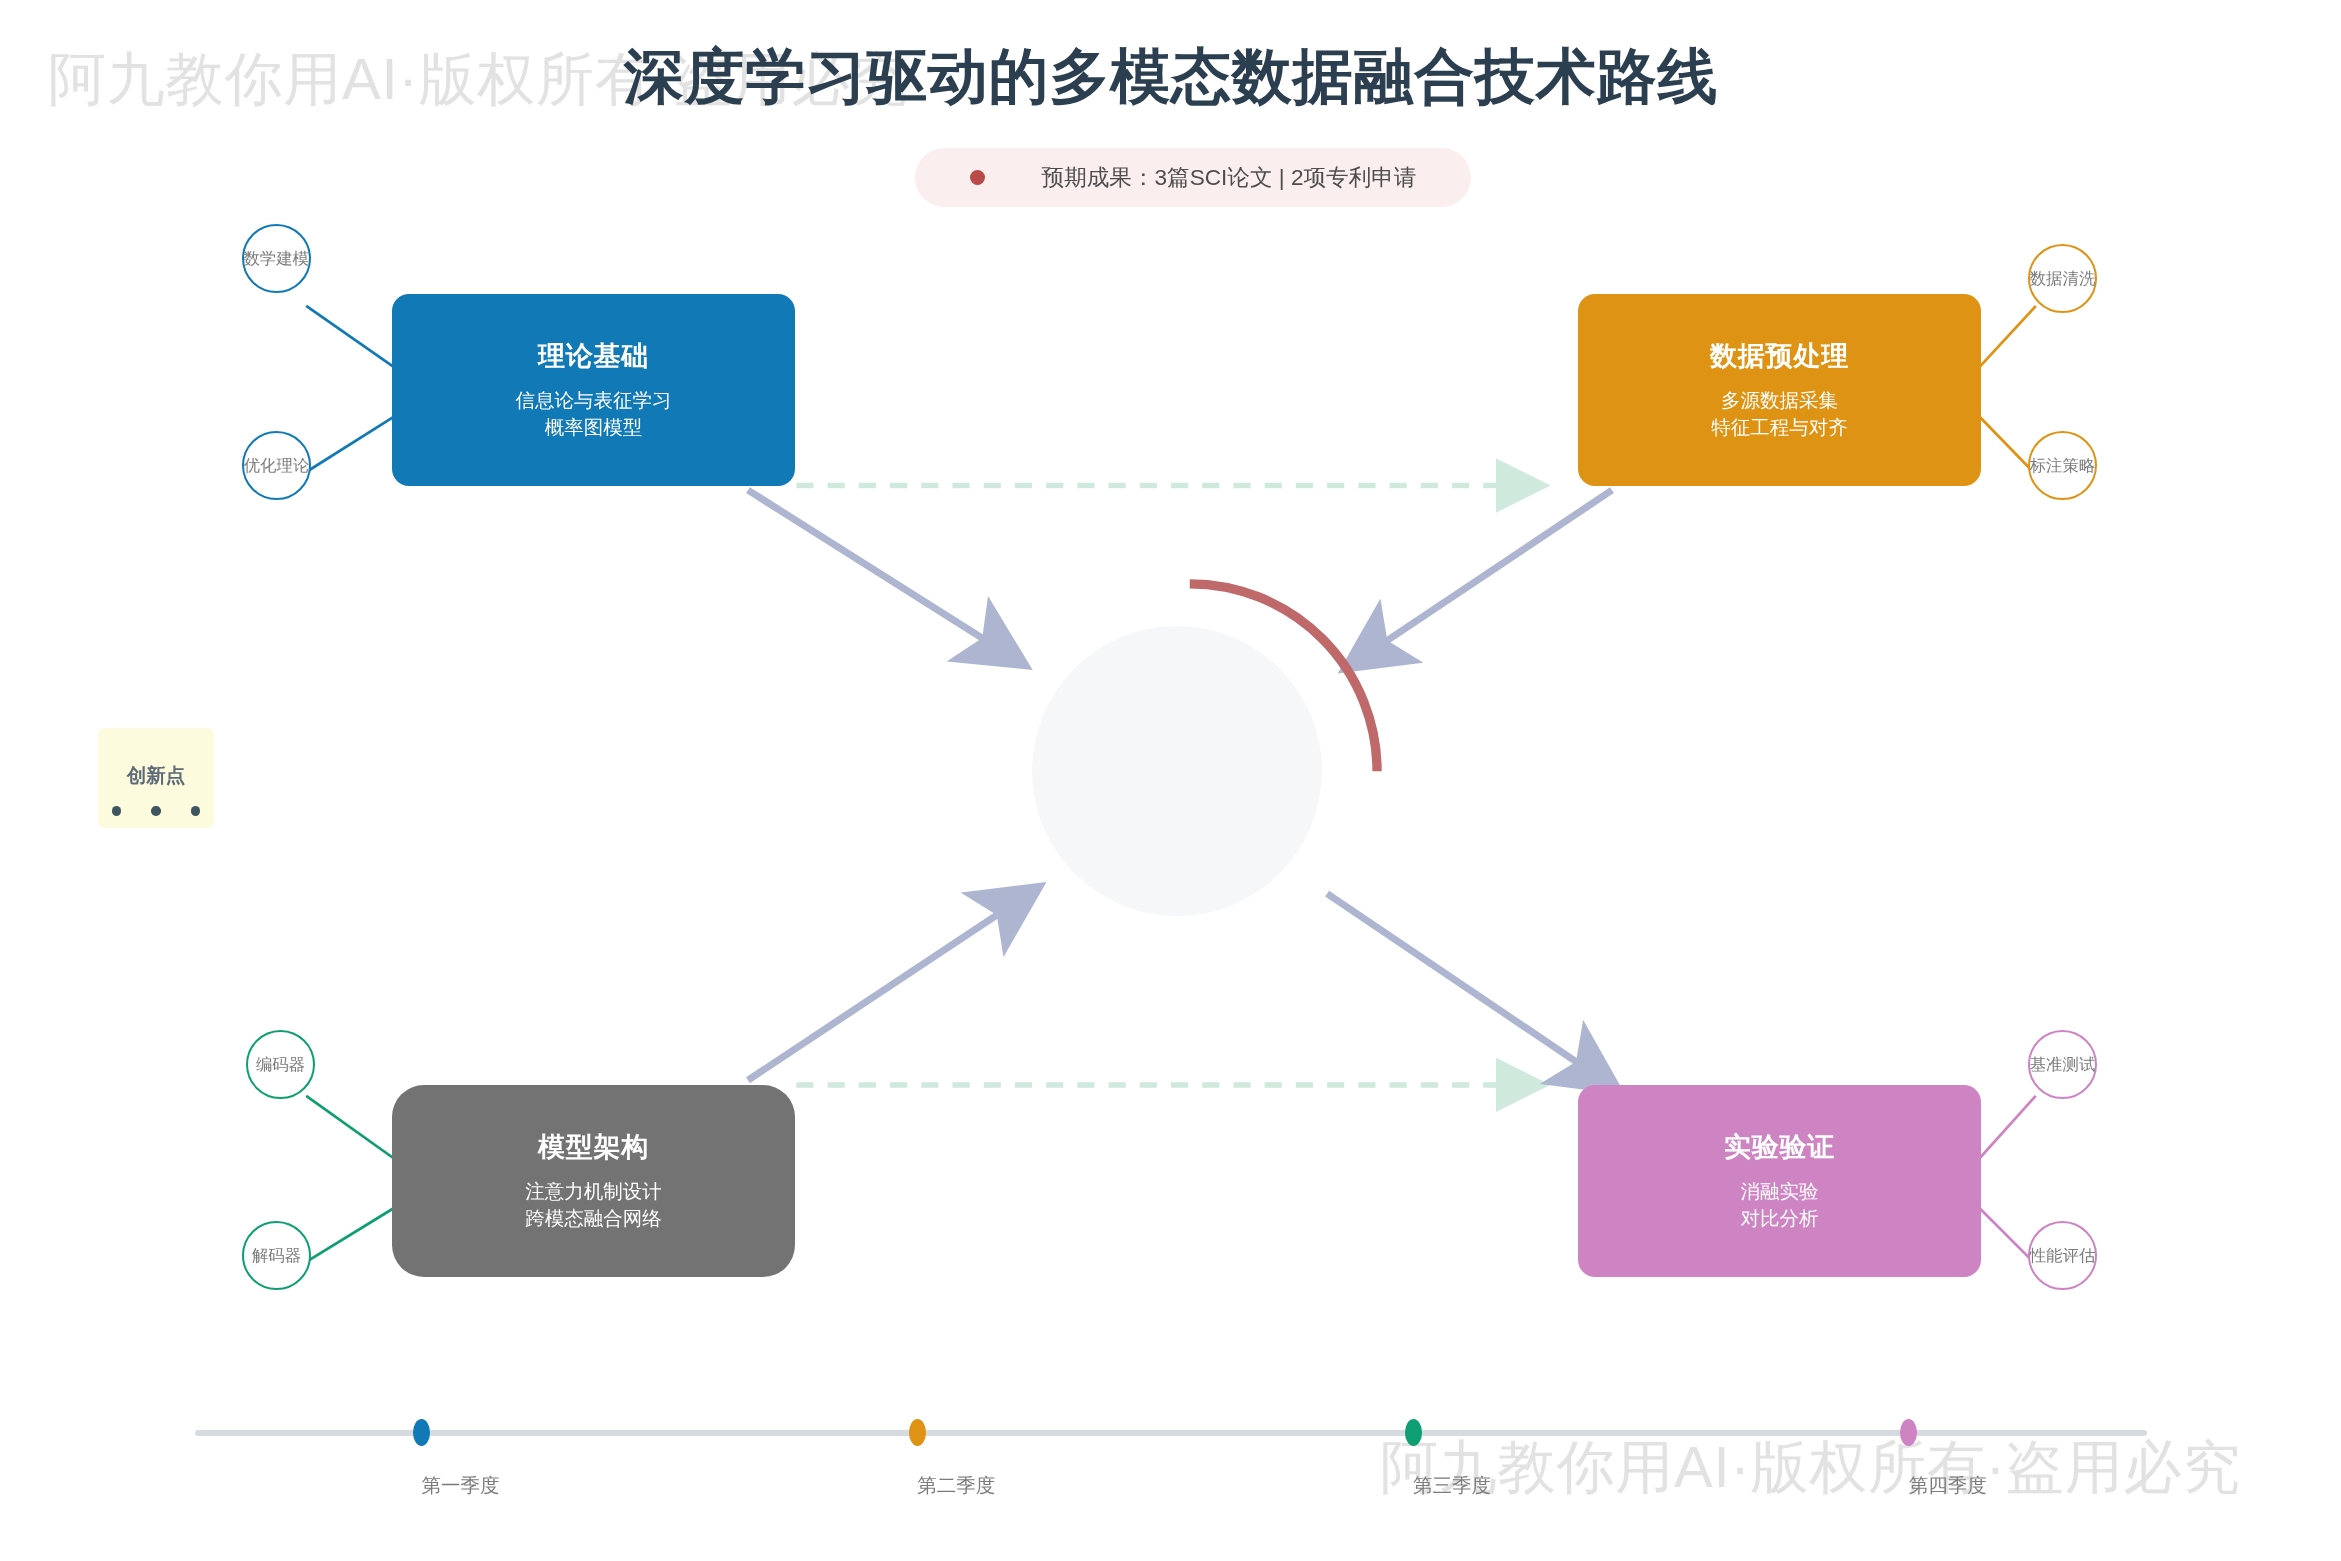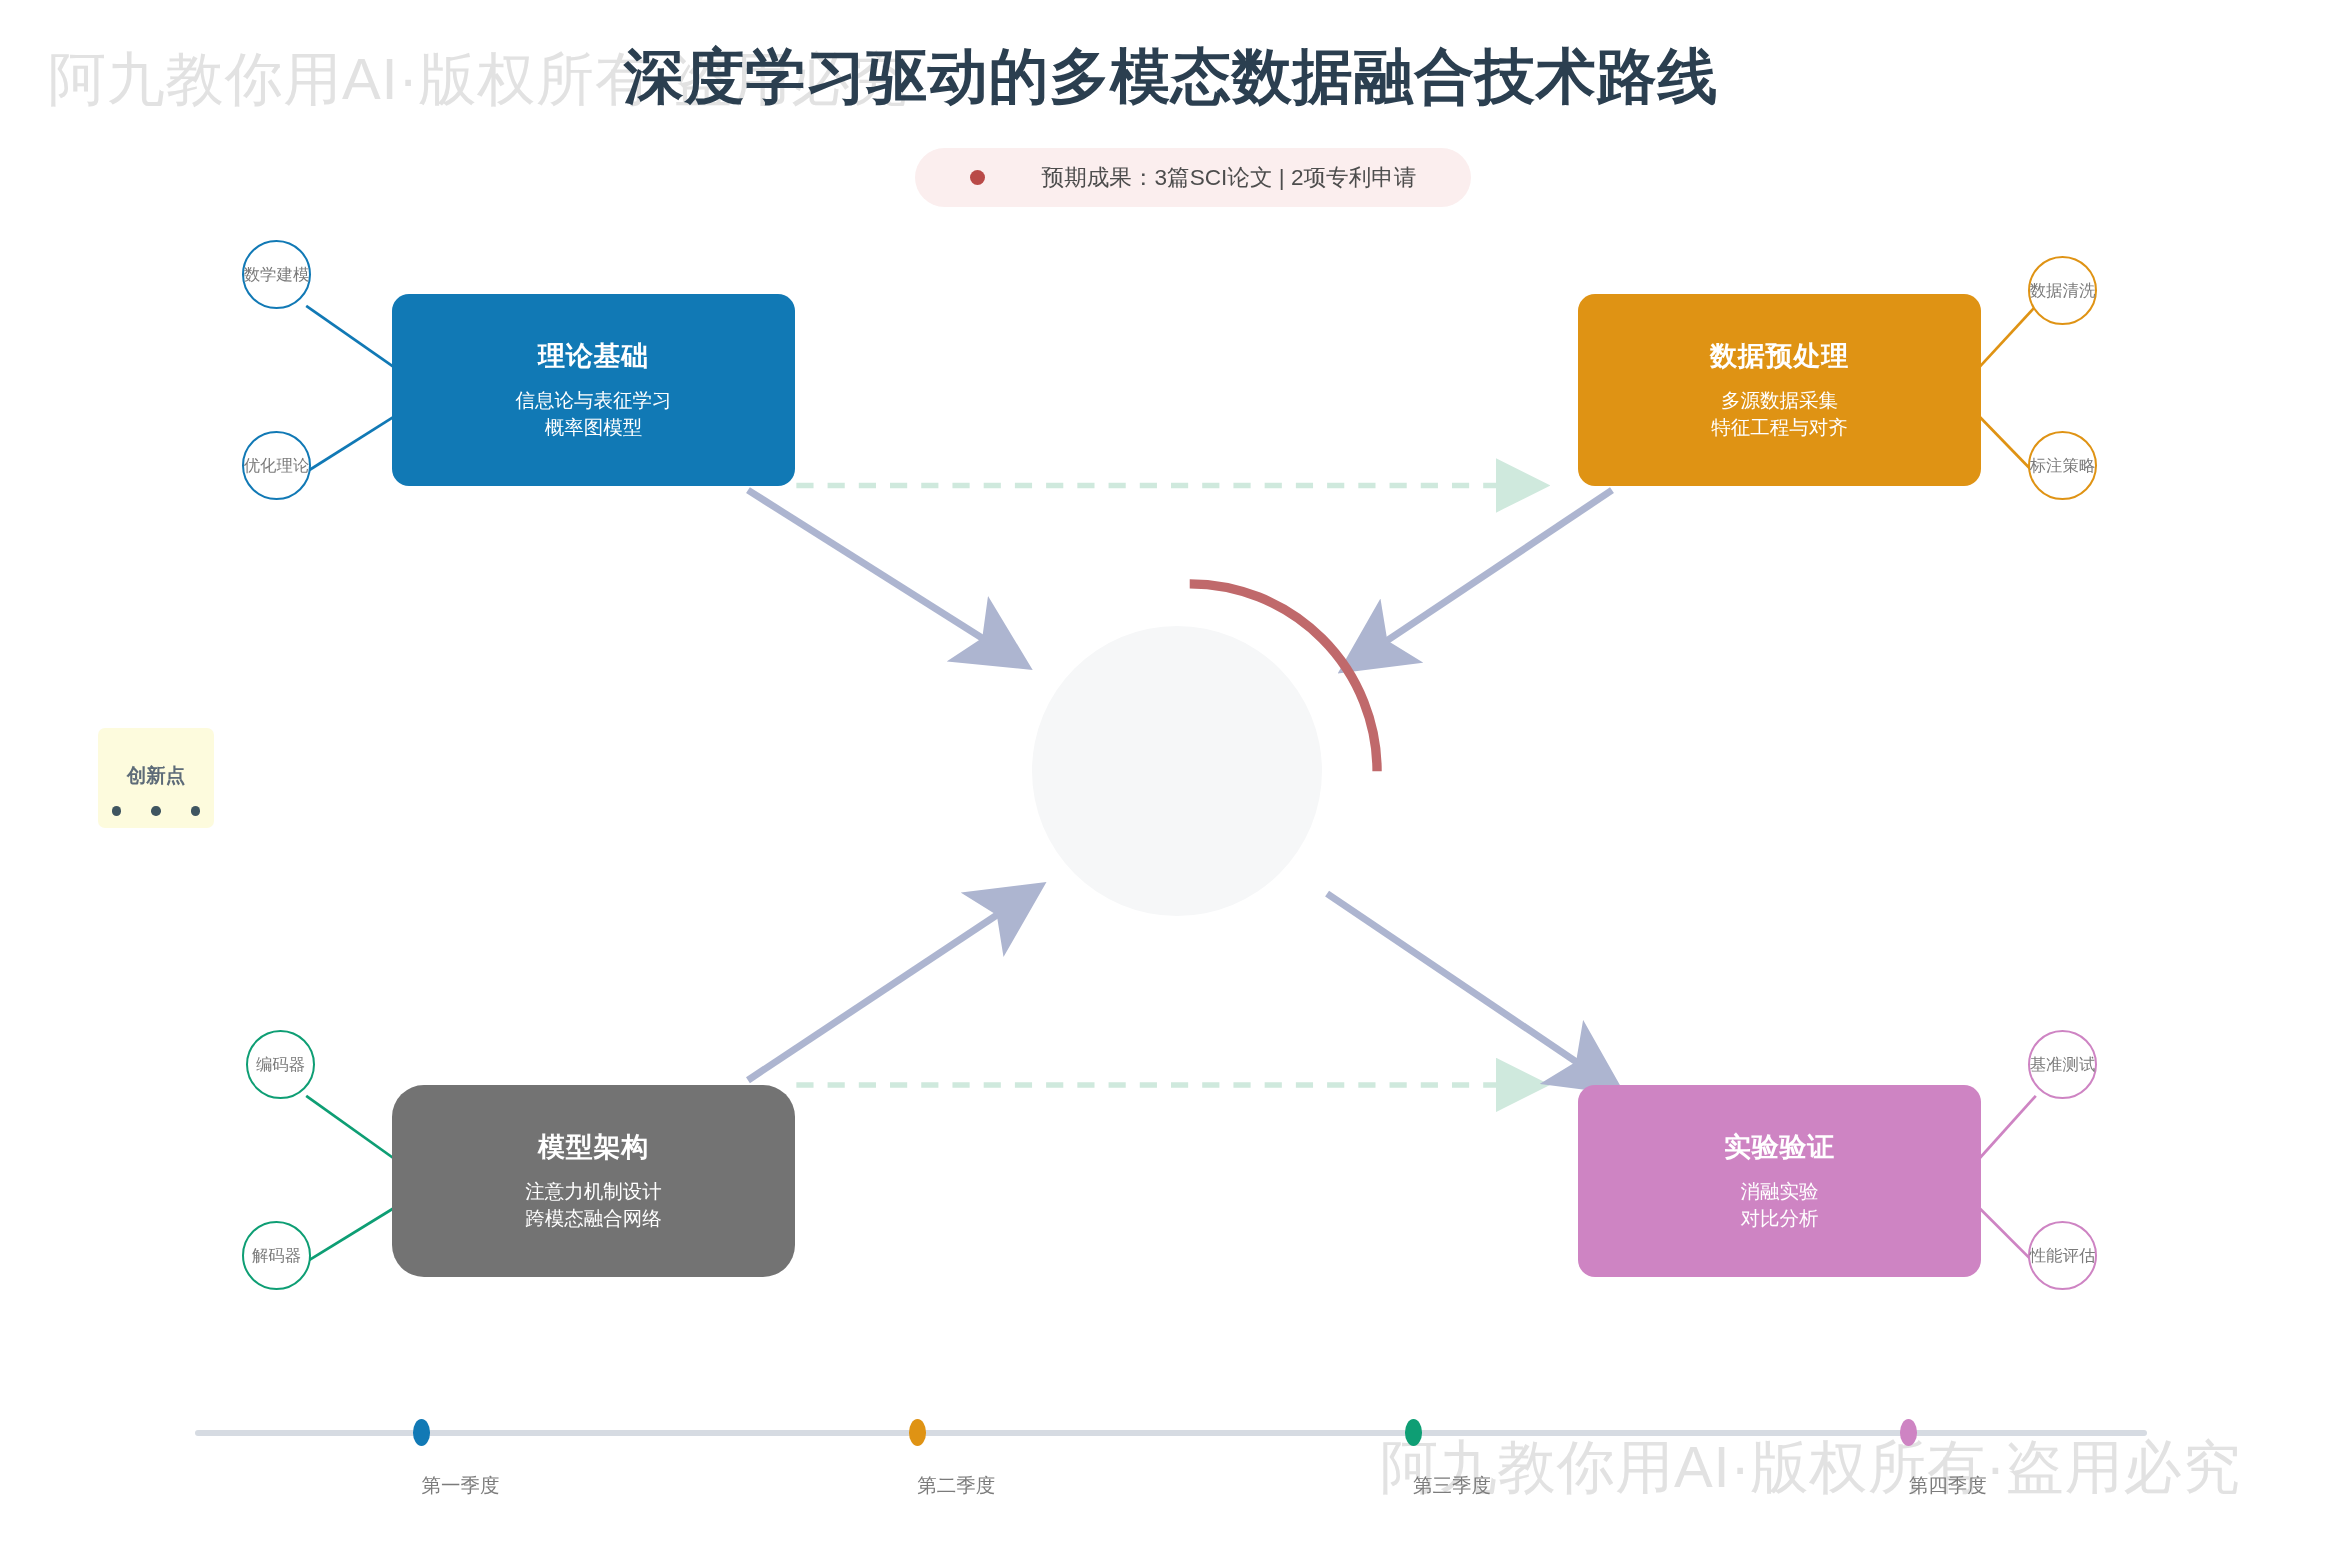--- a/index.html
+++ b/index.html
@@ -123,23 +123,23 @@
   .sat span {
     font-size: 16.4px;
     color: #7b7b7b;
     white-space: nowrap;
   }
   .sat.blue   { border-color: #1179b5; }
   .sat.orange { border-color: #df9314; }
   .sat.green  { border-color: #0e9e74; }
   .sat.purple { border-color: #ce84c3; }
 
-  #sat-math   { left: 242px;  top: 240px; }
+  #sat-math   { left: 242px;  top: 224px; justify-content: flex-end; }
   #sat-opt    { left: 242px;  top: 431px; }
-  #sat-clean  { left: 2028px; top: 256px; text-align: right; }
+  #sat-clean  { left: 2028px; top: 244px; text-align: right; }
   #sat-label  { left: 2028px; top: 431px; }
   #sat-enc    { left: 246px;  top: 1030px; }
   #sat-dec    { left: 242px;  top: 1221px; }
   #sat-bench  { left: 2028px; top: 1030px; }
   #sat-perf   { left: 2028px; top: 1221px; }
 
   
   #core-halo {
     position: absolute;
     left: 1032px; top: 626px;

